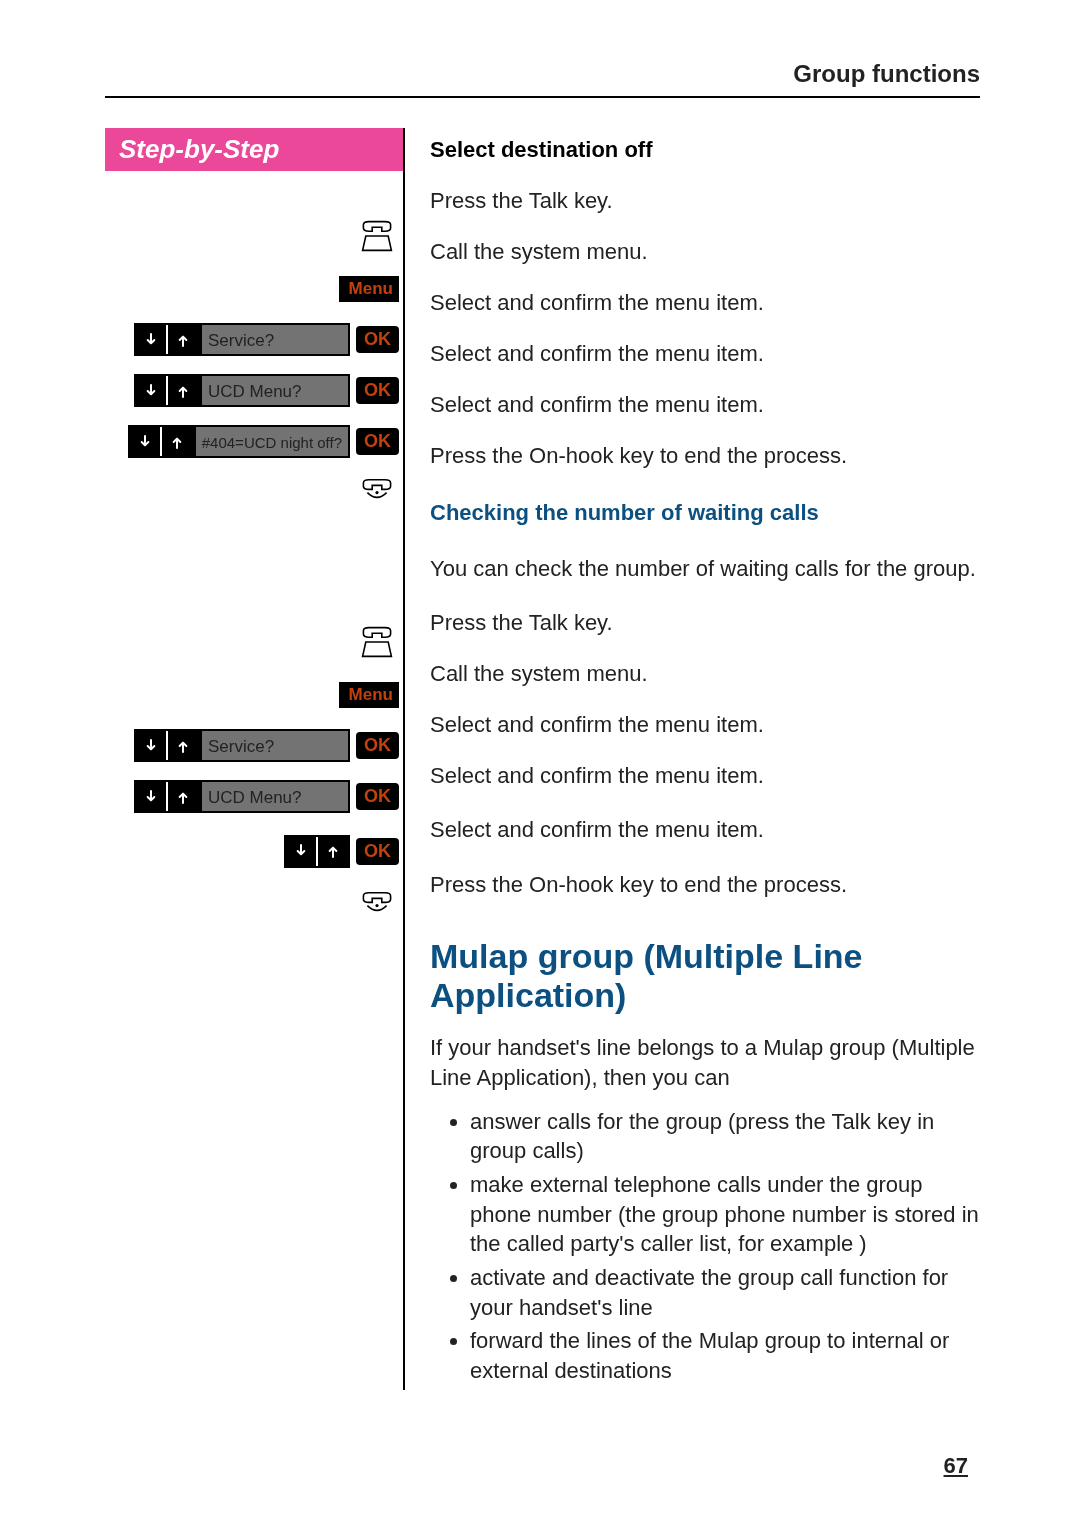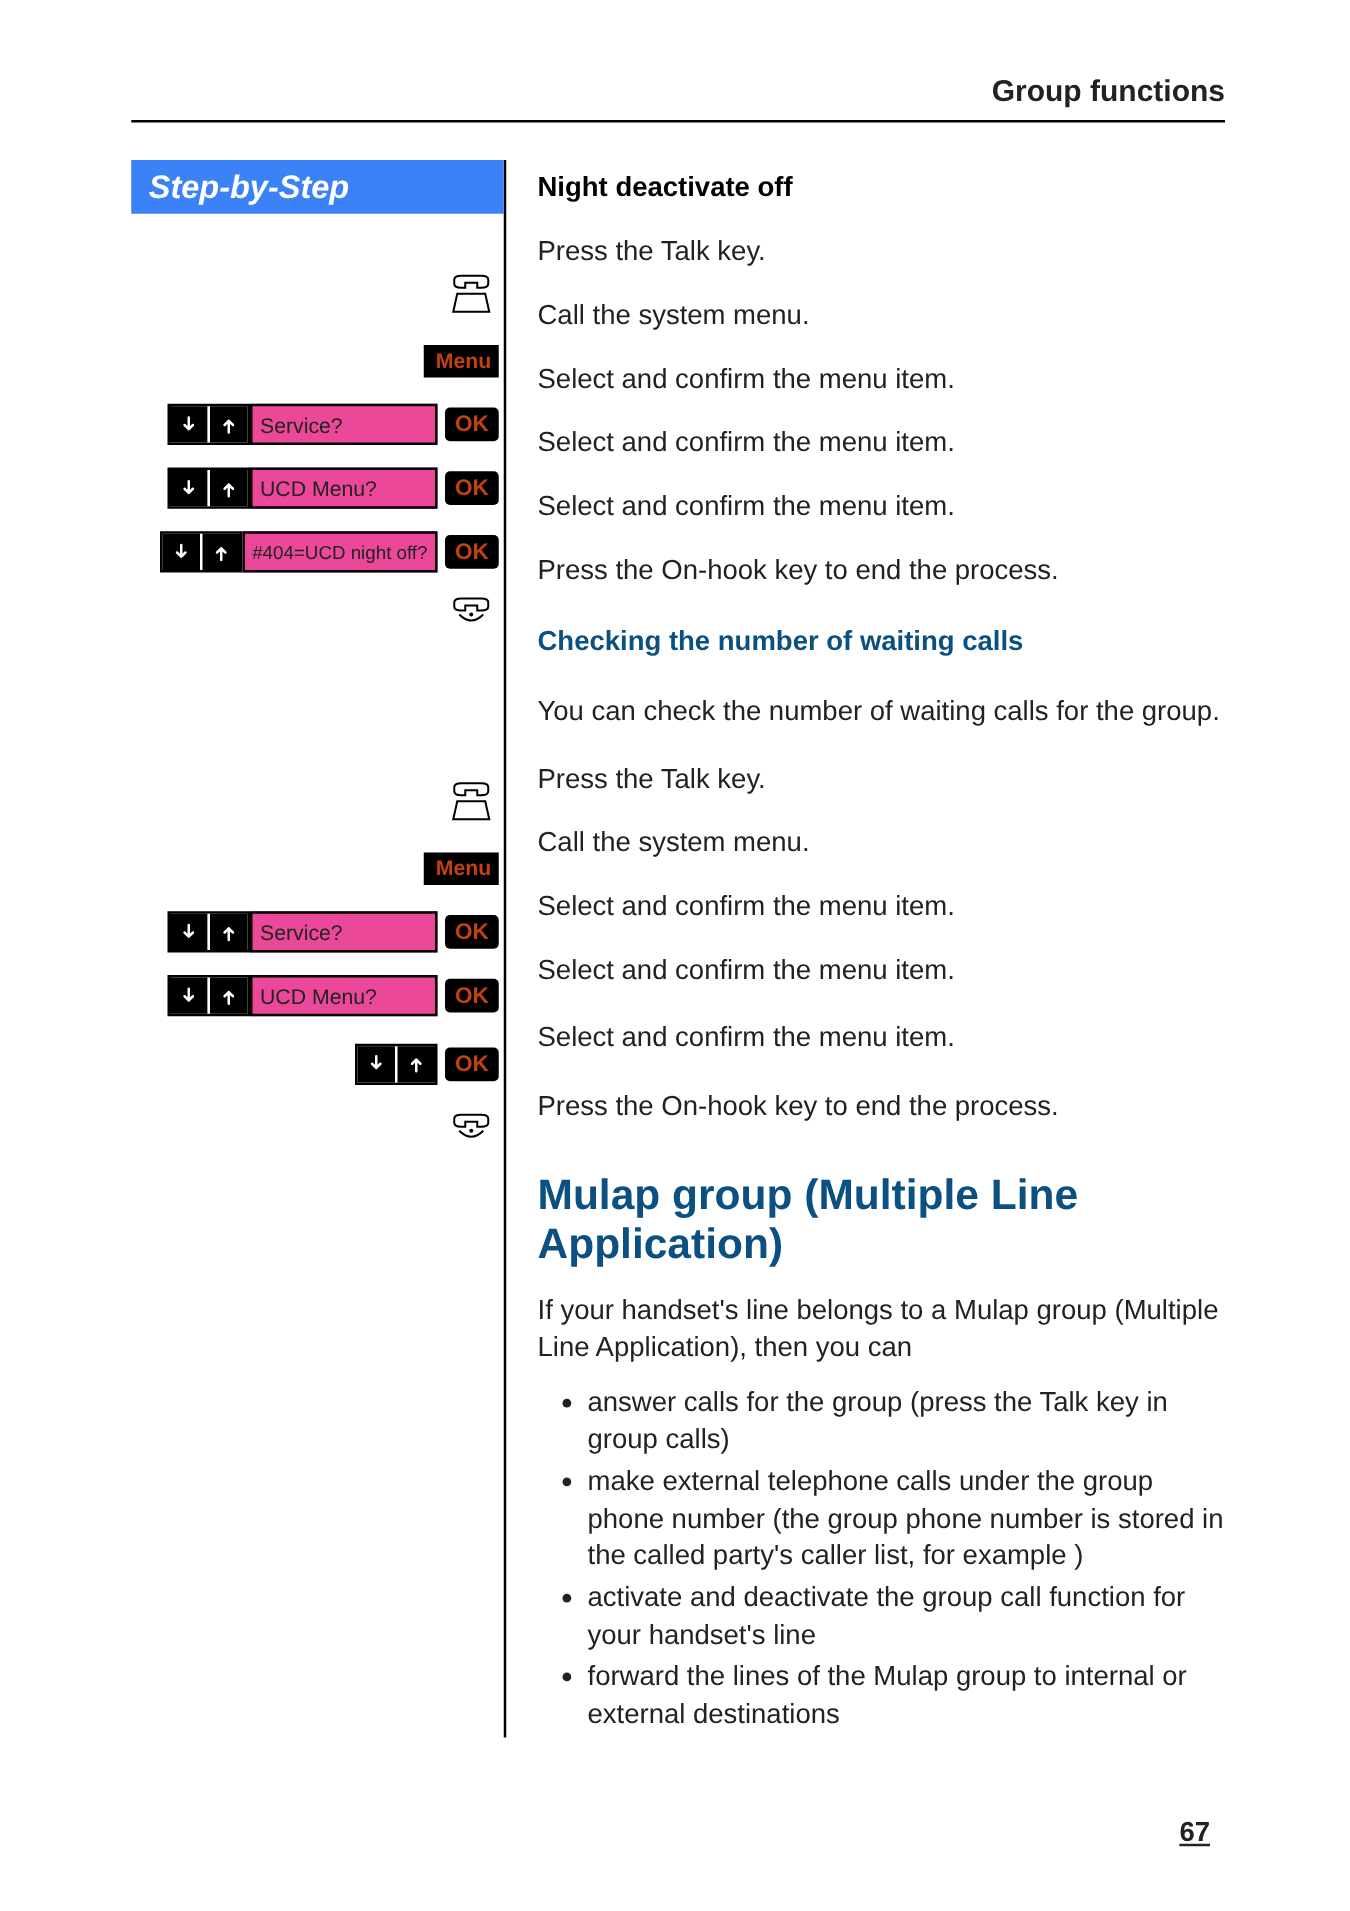--- a/index.html
+++ b/index.html
@@ -39,21 +39,21 @@
     padding-right:0;
   }
   .right-col{
     flex:1;
     padding-left:25px;
     box-sizing:border-box;
     font-size:22px;
     line-height:1.35;
   }
   .step-header{
-    background:#3b82f6;
+    background:#ec4899;
     color:#fff;
     font-weight:bold;
     font-size:26px;
     padding:6px 14px;
     font-style:italic;
   }
   .h-row{min-height:45px; margin-bottom:6px;}
   .right-col .h-row{display:flex; align-items:center;}
   .left-col .ctrl-row{
     display:flex;
@@ -80,21 +80,21 @@
   }
   .arrow-cell + .arrow-cell{border-left:2px solid #fff;}
   .arrow-svg{width:16px;height:16px;}
   .menu-label-box{
     height:33px;
     box-sizing:border-box;
     border:2px solid #000;
     font-size:17px;
     padding:4px 6px 0 6px;
     min-width:150px;
-    background:#ec4899;
+    background:#737373;
     display:flex;
     align-items:center;
     line-height:1.1;
   }
   .menu-label-box.tall{
     height:47px;
     align-items:flex-start;
     padding-top:2px;
   }
   .ok-badge,.menu-badge{
@@ -322,21 +322,21 @@
           <svg class="icon-key">
               <use href="#sym-onhook"></use>
             </svg>
         </span>
       </div>
 
     </div>
 
     <div class="right-col">
 
-      <div class="h-row section-sub" style="min-height:44px">Night deactivate off</div>
+      <div class="h-row section-sub" style="min-height:44px">Select destination off</div>
 
       <div class="h-row">Press the Talk key.</div>
       <div class="h-row">Call the system menu.</div>
       <div class="h-row">Select and confirm the menu item.</div>
       <div class="h-row">Select and confirm the menu item.</div>
       <div class="h-row">Select and confirm the menu item.</div>
       <div class="h-row">Press the On-hook key to end the process.</div>
 
       <div class="h-row section-sub blue" style="min-height:50px;margin-top:10px">Checking the number of waiting calls</div>
       <div class="h-row" style="min-height:50px">You can check the number of waiting calls for the group.</div>

